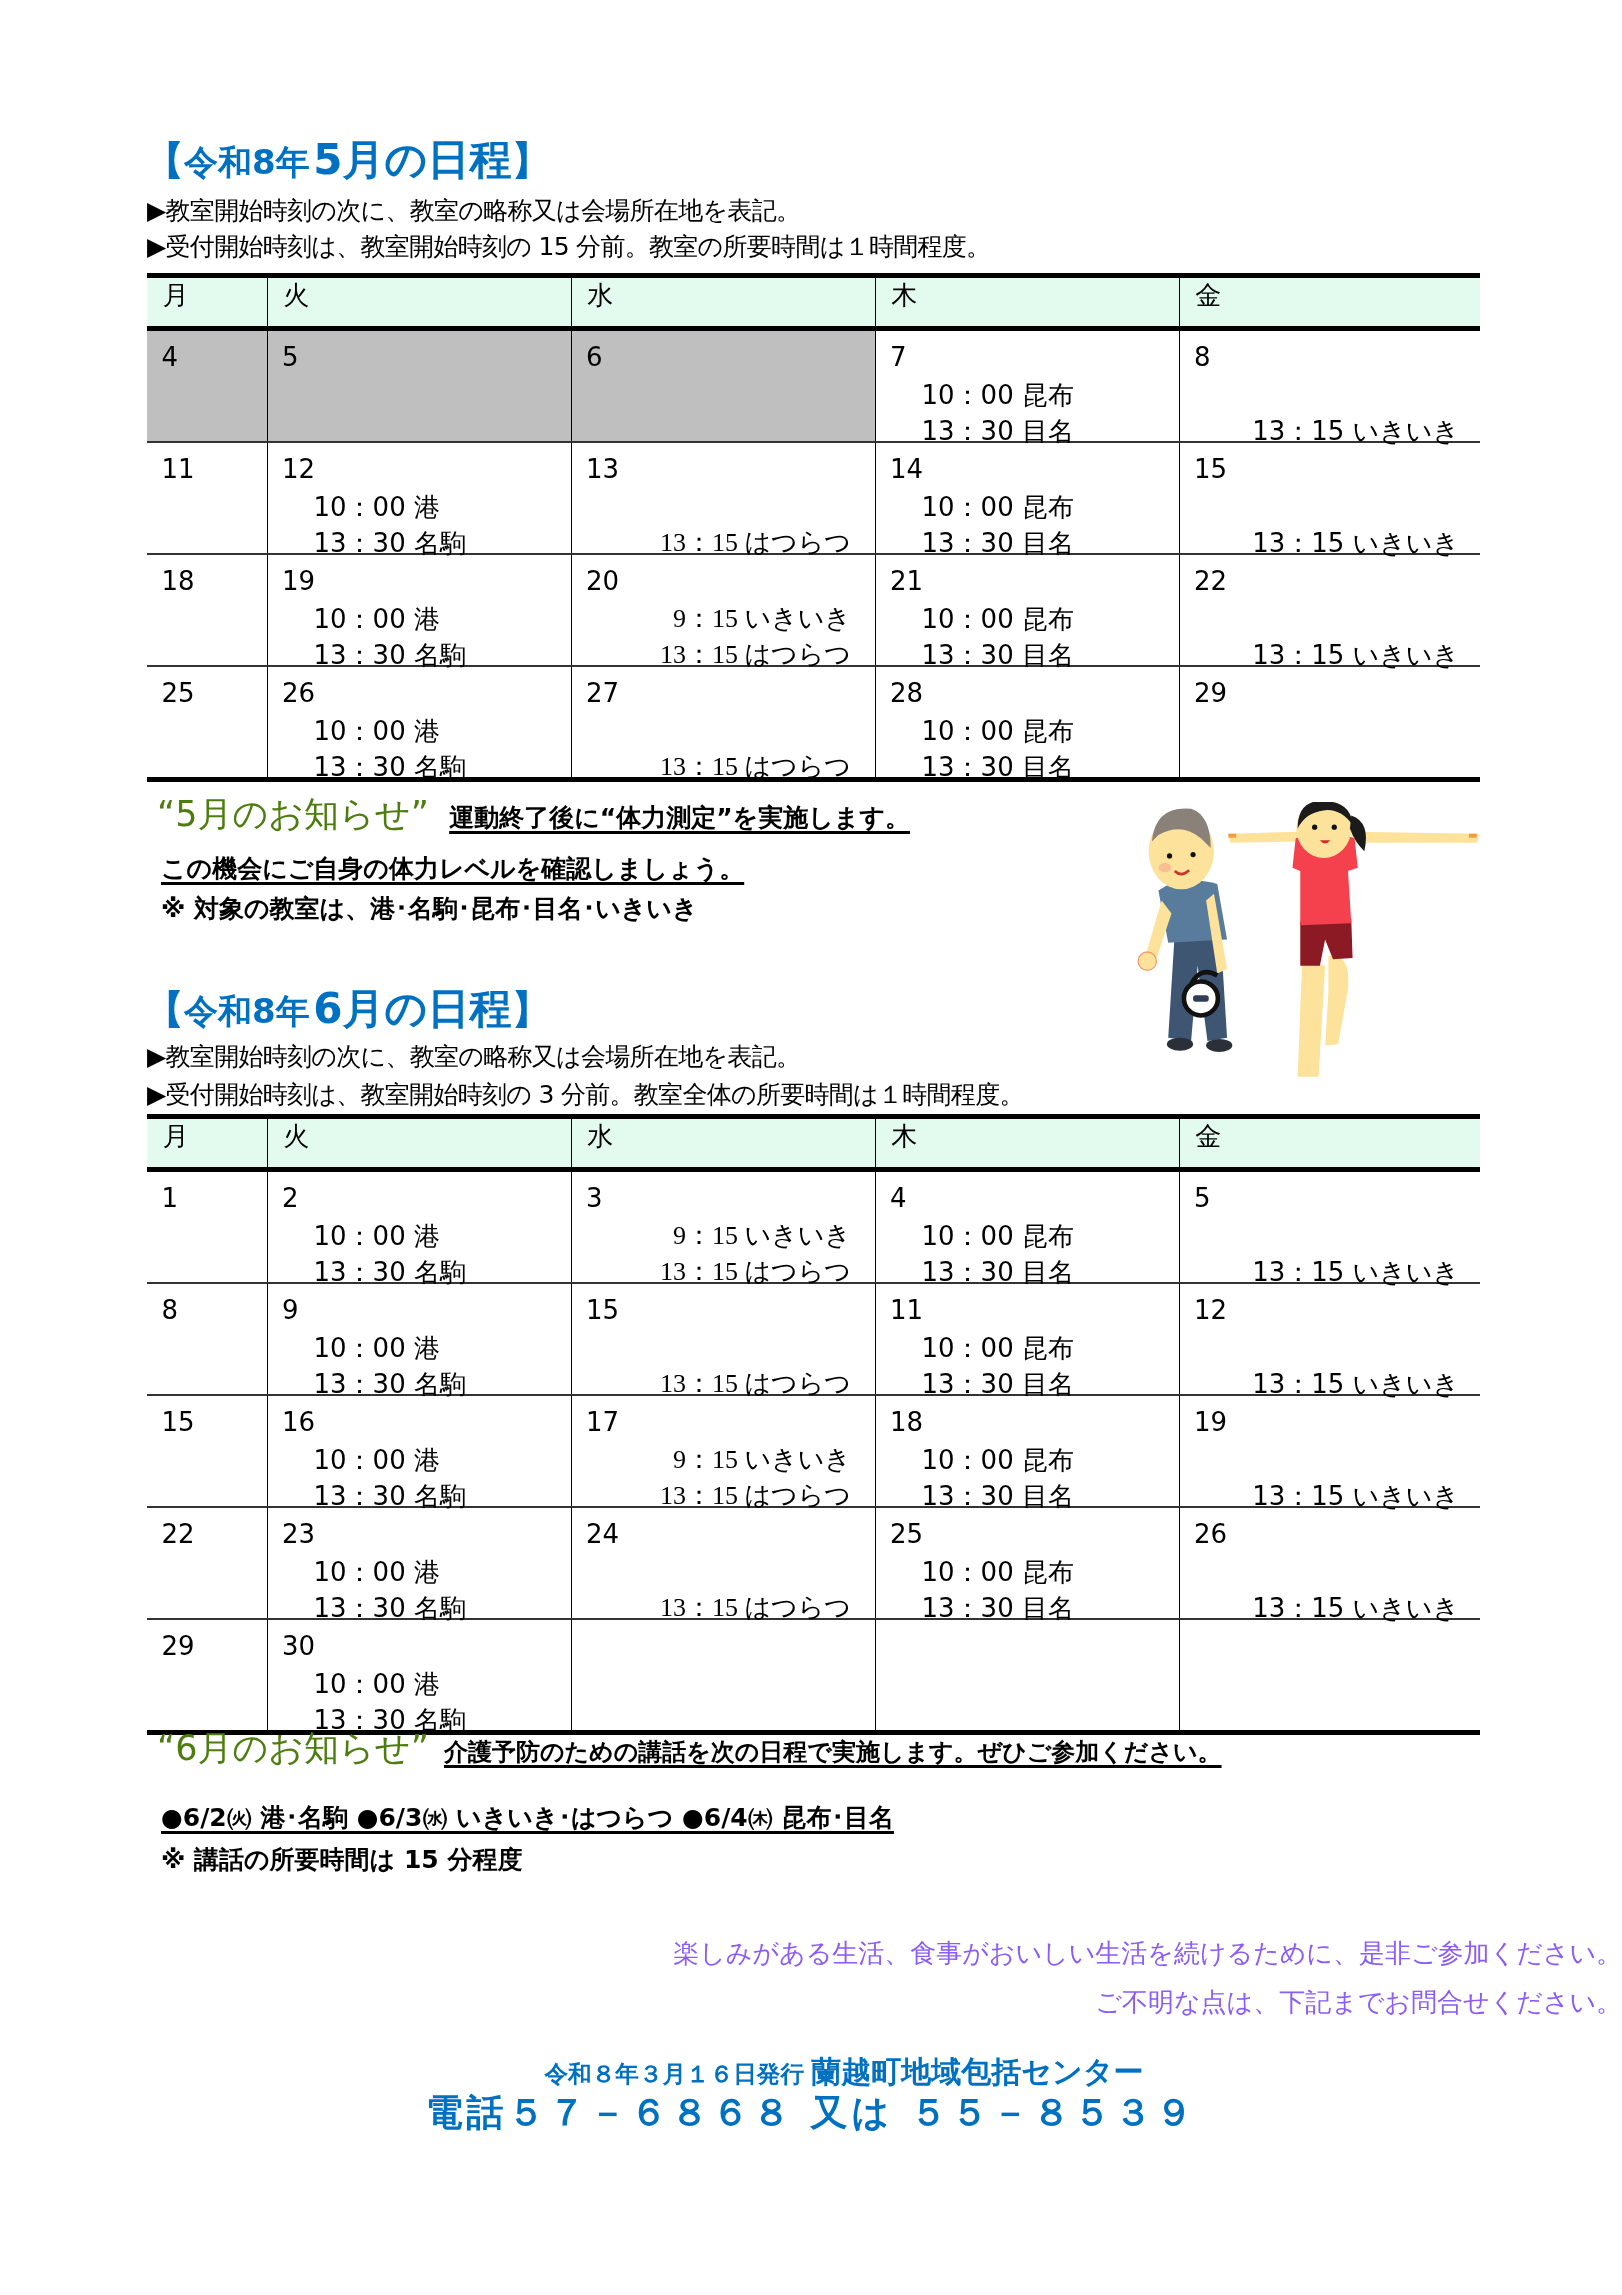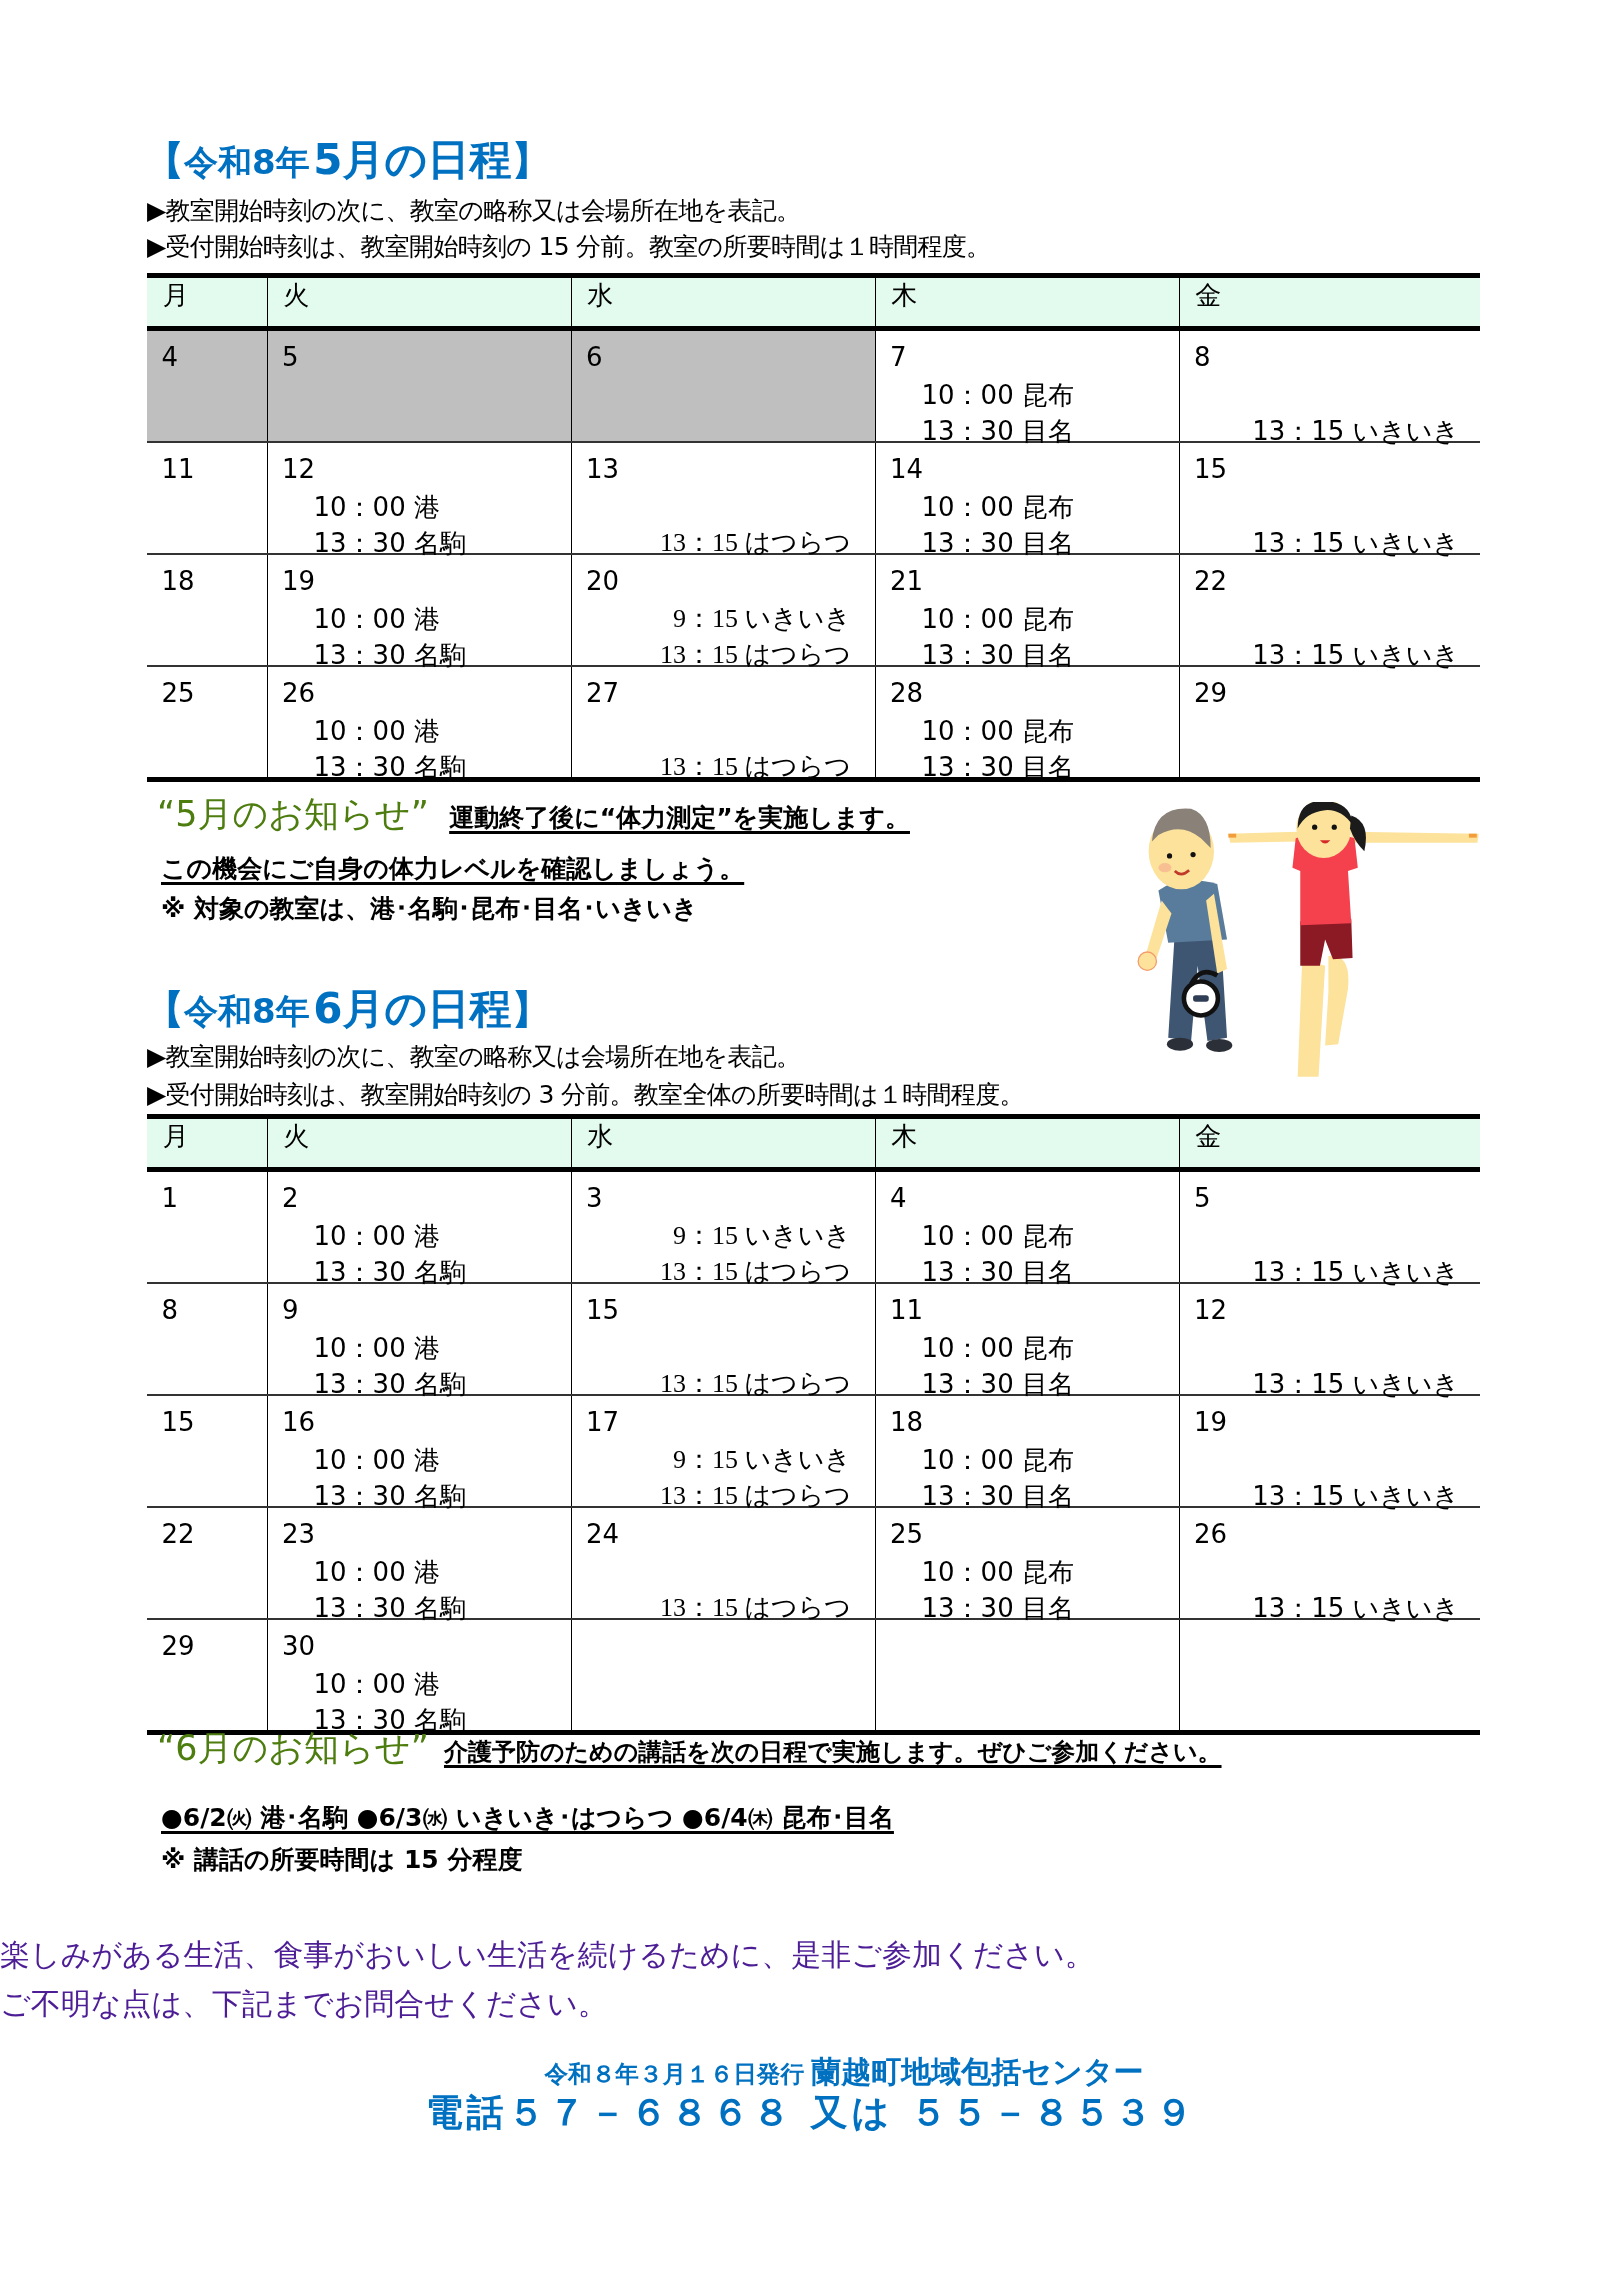--- a/index.html
+++ b/index.html
@@ -24,21 +24,21 @@
   .ev { position:absolute; font-size:26px; line-height:1; white-space:nowrap; }
   .ev.l1 { top:51px; }
   .ev.l2 { top:87px; }
   .ev.tue { left:46px; }
   .ev.thu { left:46px; }
   .ev.wed { right:23.6px;font-family:Liberation Serif, serif; }
   .ev.fri { right:21px; }
   .pinkhead { color:#4d7c0f; font-size:35px; white-space:nowrap; line-height:1; }
   .notice { font-size:25px; white-space:nowrap; line-height:1; font-weight:bold; }
   .u { text-decoration:underline; text-decoration-thickness:2.6px; text-underline-offset:5.2px; }
-  .footer-pink { color:#4c1d95; font-size:30px; white-space:nowrap; line-height:1; text-align:left; width:1622px; left:0; }
+  .footer-pink { color:#8b5cf6; font-size:26px; white-space:nowrap; line-height:1; text-align:right; width:1622px; left:0; }
   .footer-blue { color:#0070c0; font-weight:bold; white-space:nowrap; line-height:1; text-align:center; width:1622px; left:0; }
 </style>
 </head>
 <body>
 
 <div class="abs title" style="left:145px; top:139px;">
   <span class="br">【</span><span class="small">令和8年</span>&nbsp;<span class="big">5月の日程</span><span class="br">】</span>
 </div>
 <div class="abs sub" style="left:147px; top:198px;">▶教室開始時刻の次に、教室の略称又は会場所在地を表記。</div>
 <div class="abs sub" style="left:147px; top:234px;">▶受付開始時刻は、教室開始時刻の 15 分前。教室の所要時間は１時間程度。</div>

